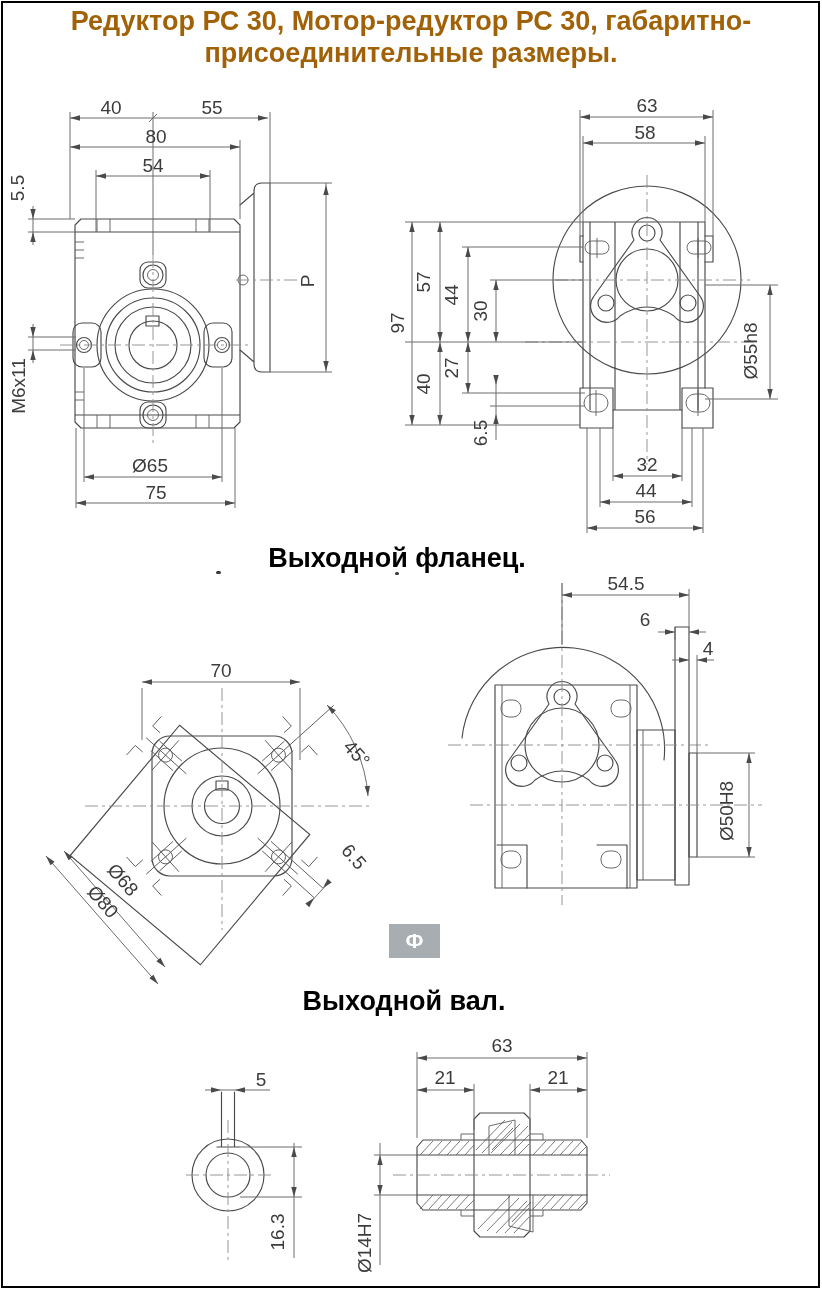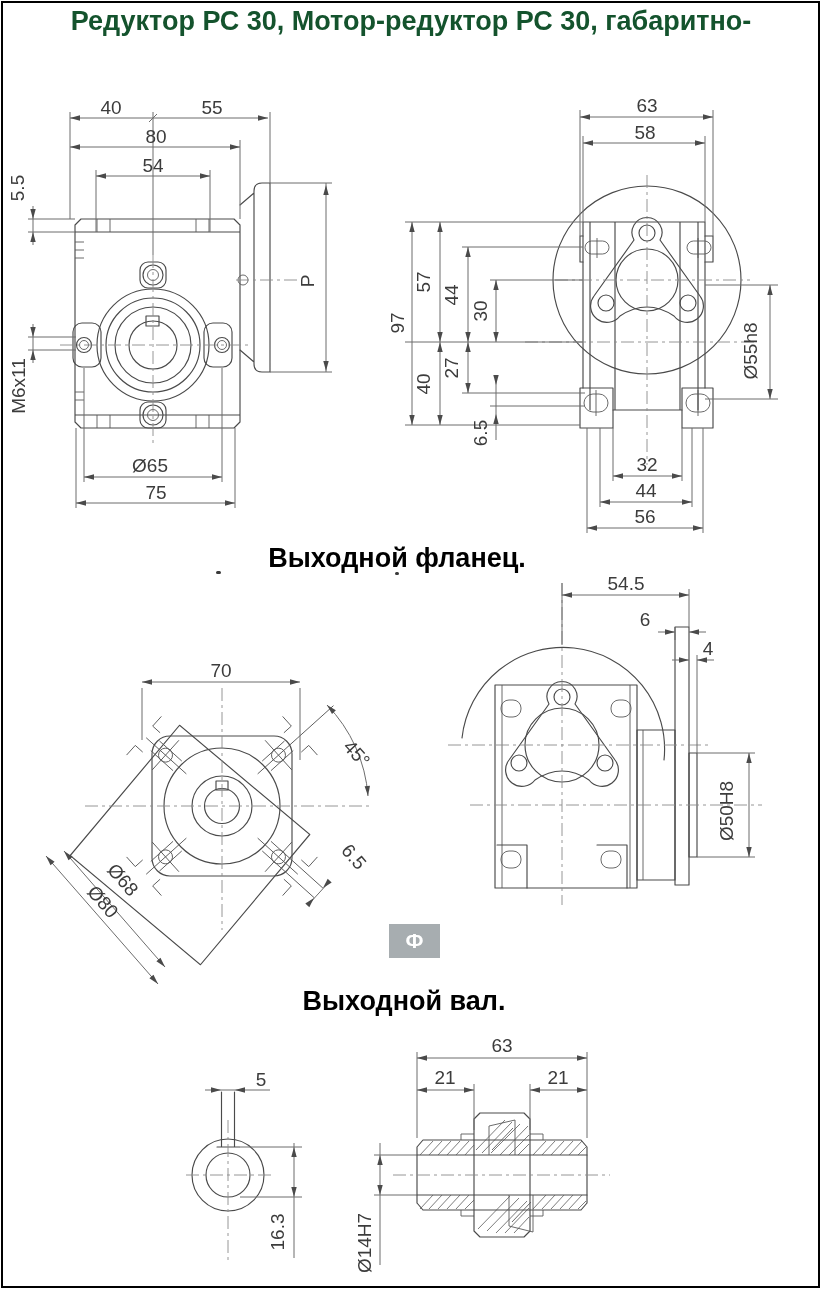--- a/index.html
+++ b/index.html
@@ -1,18 +1,18 @@
 <!DOCTYPE html>
 <html><head>
 <meta charset="utf-8">
 <style>
   html,body{margin:0;padding:0;background:#fff;}
   body{width:822px;height:1290px;position:relative;font-family:"Liberation Sans",sans-serif;overflow:hidden;}
   .frame{position:absolute;left:1px;top:1px;right:2px;bottom:2px;border:2px solid #000;pointer-events:none;}
-  .title{position:absolute;top:6px;left:0;width:822px;text-align:center;font-size:27px;line-height:1.18;font-weight:600;color:#14532d;}
+  .title{position:absolute;top:6px;left:0;width:822px;text-align:center;font-size:27px;line-height:1.18;font-weight:600;color:#a16207;}
   .hdg{position:absolute;left:0;width:822px;text-align:center;font-size:27px;font-weight:600;color:#000;}
   #hdg-flange{top:543px;transform:translateX(-14px);}
   #hdg-shaft{top:986px;transform:translateX(-7px);}
   .badge{position:absolute;left:389px;top:924px;width:51px;height:34px;background:#a7adb0;color:#fff;
          display:flex;align-items:center;justify-content:center;font-size:21px;font-weight:bold;}
   .dot{position:absolute;background:#3a3a3a;border-radius:2px;}
   #dot1{left:216px;top:571px;width:5px;height:3px;}
   #dot2{left:395px;top:572px;width:4px;height:3px;}
   svg{position:absolute;overflow:visible;}
   .p{stroke:#4a4a4a;stroke-width:1.15;fill:none;stroke-linejoin:round;stroke-linecap:round;}
@@ -22,20 +22,21 @@
   .h{stroke:#5a5a5a;stroke-width:0.8;fill:none;}
   .t{font-family:"Liberation Sans",sans-serif;font-size:19px;fill:#3c3c3c;text-anchor:middle;}
 </style>
 </head>
 <body>
 
 <div class="frame"></div>
 
 <div class="title">
   <div>Редуктор РС 30, Мотор-редуктор РС 30, габаритно-</div>
+  <div>присоединительные размеры.</div>
 </div>
 
 <svg style="left:0;top:90px" width="360" height="450" viewBox="0 90 360 450">
 
   <path class="p" d="M75,232 V225 L81,219 H234 L240,225 V232 M75,232 H240 M75,232 V415 M240,232 V415 M75,415 H240 M75,415 V422 L81,428 H234 L240,422 V415"></path>
   <path class="p2" d="M97,219 V232 M110,219 V232 M196,219 V232 M209,219 V232 M97,415 V428 M110,415 V428 M196,415 V428 M209,415 V428 M75,242 H84 M75,250 H84 M75,258 H84 M75,392 H84 M75,400 H84"></path>
 
   <rect class="p" x="73" y="323" width="28" height="44" rx="9"></rect>
   <rect class="p" x="204" y="323" width="28" height="44" rx="9"></rect>
   <circle class="p" cx="84" cy="345" r="7.5"></circle>

